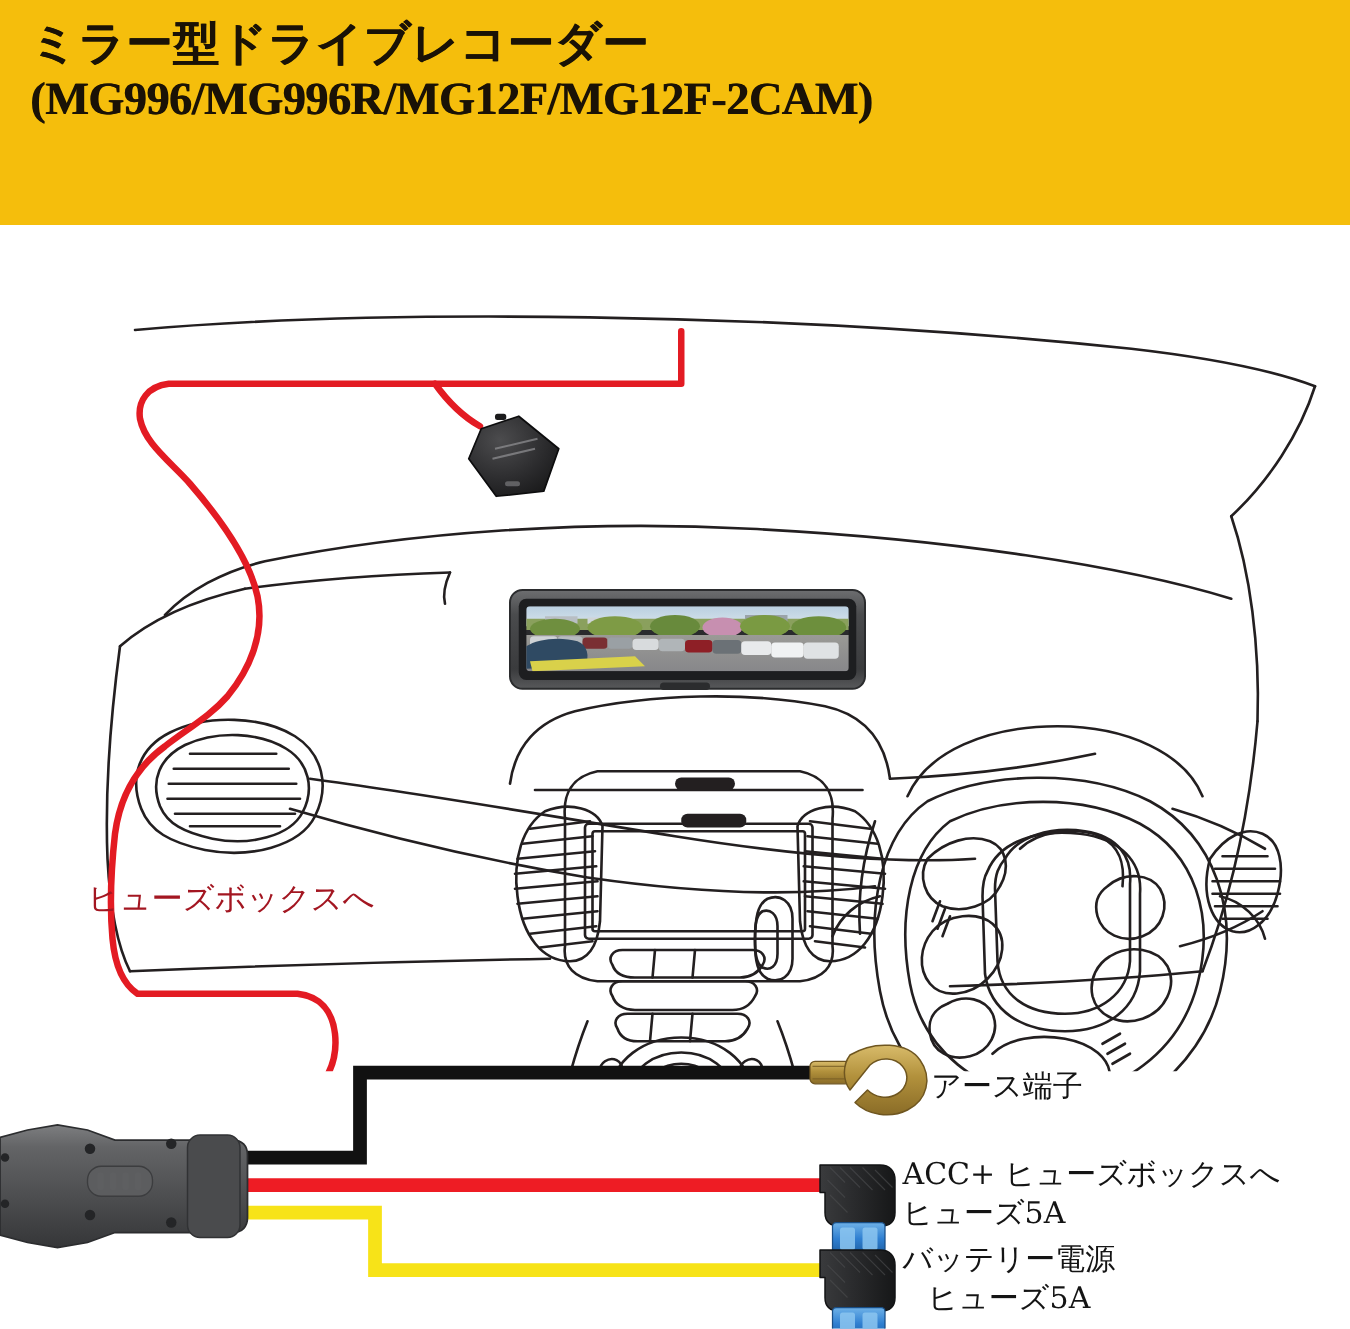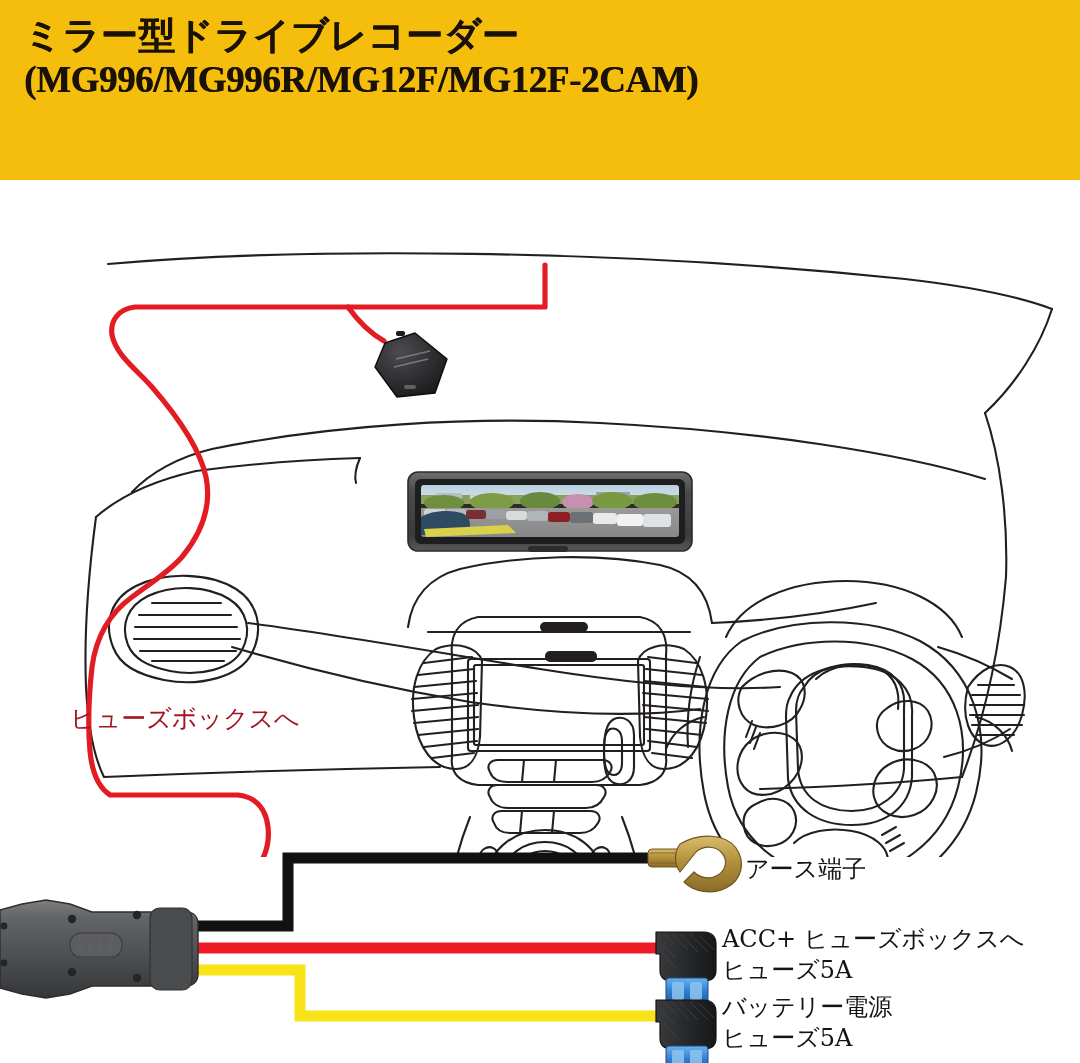--- a/index.html
+++ b/index.html
@@ -364,17 +364,17 @@
     </g>
   </svg>
 
   <div class="hl-label" style="left:745px; top:34px;">
     <span>アース端子</span>
   </div>
   <div class="hl-label" style="left:722px; top:104px;">
     <span>ACC+ ヒューズボックスへ</span><br>
     <span>ヒューズ5A</span>
   </div>
-  <div class="hl-label" style="left:722px; top:172px;">
+  <div class="hl-label" style="left:722px; top:172px;text-align:center;">
     <span>バッテリー電源</span><br>
     <span>ヒューズ5A</span>
   </div>
 </div>
 
 </body></html>

